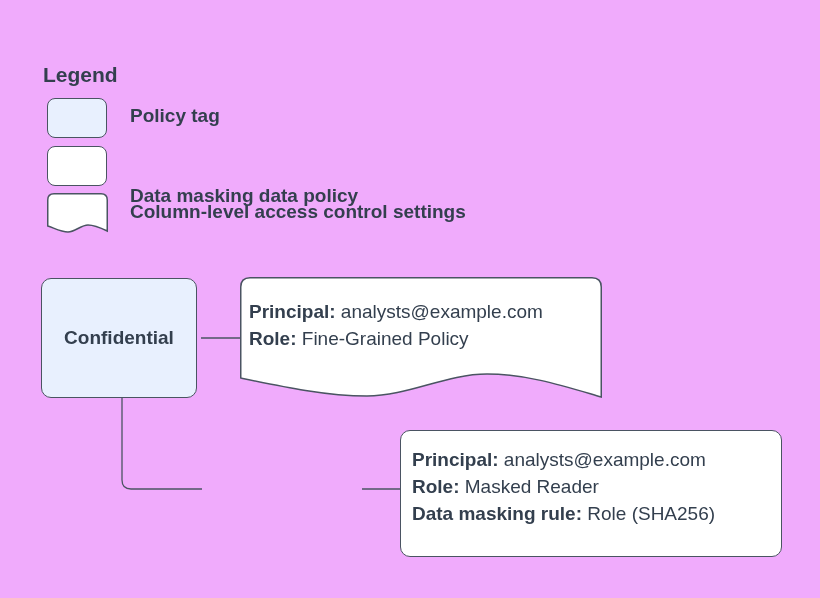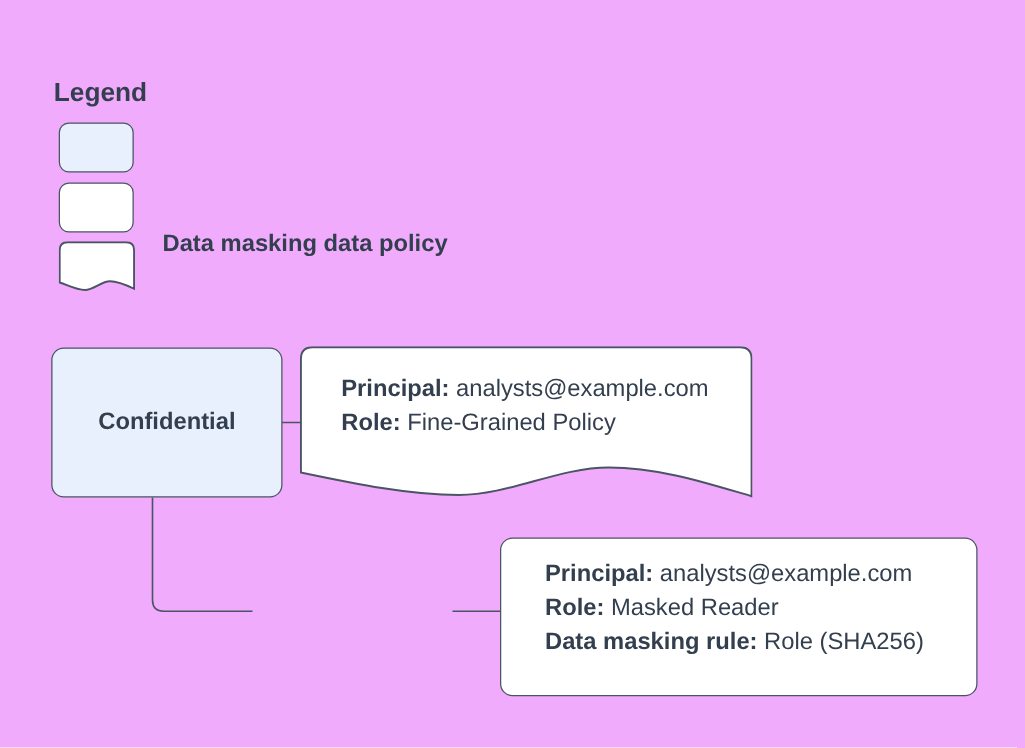--- a/index.html
+++ b/index.html
@@ -23,21 +23,21 @@
     border-radius:8px;
     box-sizing:border-box;
   }
   .swatch.blue{background:#e8f0fe;}
   .legend-label{
     left:130px;
     font-size:19px;font-weight:bold;line-height:22px;
     white-space:nowrap;
   }
   .node{
-    width:185px;
+    width:156px;
     background:#e8f0fe;
     border:1.5px solid #4a5462;
     border-radius:10px;
     box-sizing:border-box;
     display:flex;align-items:center;justify-content:center;
     font-size:19px;font-weight:bold;
   }
   .detail-box{
     left:400px;top:430px;width:382px;height:127px;
     background:#ffffff;
@@ -47,41 +47,43 @@
     padding:15px 12px 0 11px;
   }
   .doc-shape-wrap{left:240px;top:277px;width:362px;height:124px;}
   .doc-text{
     left:0;top:21px;right:0;
     padding-left:9px;
   }
   .line{
     font-size:19px;line-height:27px;white-space:nowrap;
   }
-  .line .b{font-weight:bold;margin-left:24px;}
+  .line .b{font-weight:bold;}
   svg{display:block;}
   .connector-layer{left:0;top:0;pointer-events:none;}
 </style>
 </head>
 <body>
 
 <div class="canvas">
 
   <div class="abs legend-title">Legend</div>
 
   <div class="abs swatch blue" style="top:98px;"></div>
   <div class="abs swatch" style="top:146px;"></div>
 
   <div class="abs" style="left:47px;top:193px;width:61px;height:43px;">
     <svg width="61" height="43" viewBox="0 0 61 43">
       <path d="M 7,0.75 H 54 Q 60.25,0.75 60.25,7 V 38 C 54,35 47,32 41,32 C 34,32 28,39 21,39 C 14,39 7,35 0.75,33 V 7 Q 0.75,0.75 7,0.75 Z" fill="#ffffff" stroke="#4a5462" stroke-width="1.5"></path>
     </svg>
   </div>
 
+  <div class="abs legend-label" style="top:105px;">Policy tag</div>
   <div class="abs legend-label" style="top:152px;margin-top:33px;">Data masking data policy</div>
+  <div class="abs legend-label" style="top:201px;">Column-level access control settings</div>
 
   <svg class="abs connector-layer" width="820" height="598" viewBox="0 0 820 598">
     <path d="M 201,338 H 240" fill="none" stroke="#4a5462" stroke-width="1.3"></path>
     <path d="M 122,398 V 480 Q 122,489 131,489 H 202" fill="none" stroke="#4a5462" stroke-width="1.3"></path>
     <path d="M 362,489 H 400" fill="none" stroke="#4a5462" stroke-width="1.3"></path>
   </svg>
 
   <div class="abs node" style="left:41px;top:278px;height:120px;">
     <span>Confidential</span>
   </div>

